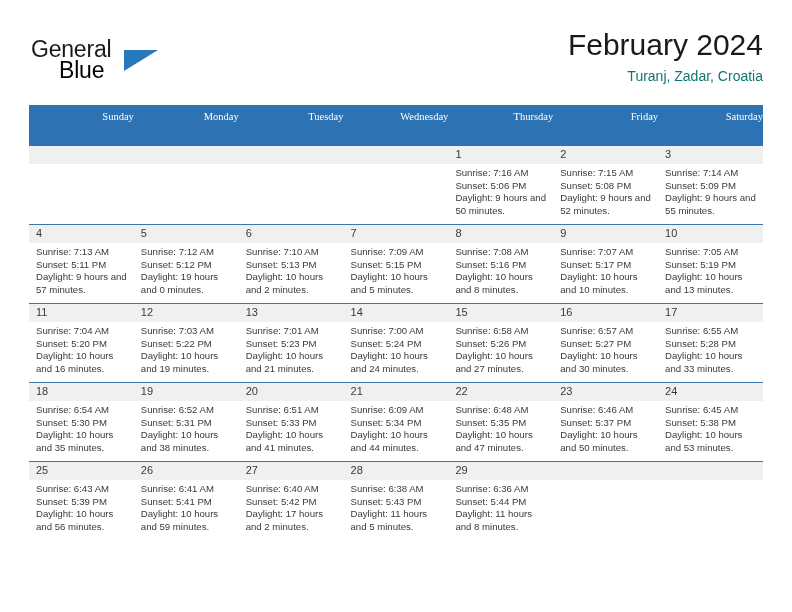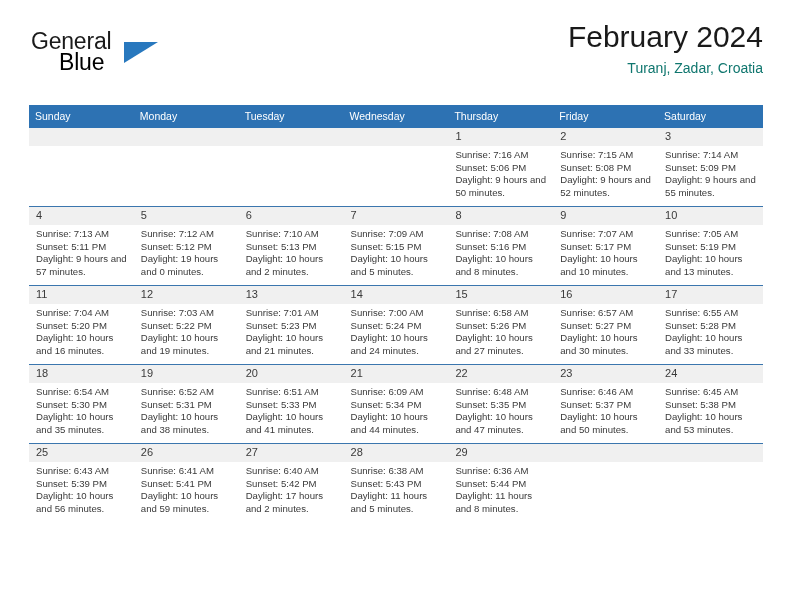--- a/index.html
+++ b/index.html
@@ -19,21 +19,21 @@
     position: relative;
     width: 792px;
     height: 612px;
     box-sizing: border-box;
   }
 
   
   .header {
     position: absolute;
     left: 29px;
-    top: 20px;
+    top: 28px;
     right: 29px;
     height: 72px;
   }
 
   .brand {
     position: absolute;
     left: 0;
     top: 8px;
     width: 220px;
     height: 56px;
@@ -99,24 +99,24 @@
     width: 734px;
     border-collapse: collapse;
     table-layout: fixed;
   }
 
   .calendar th {
     background: #2D72B3;
     color: #FFFFFF;
     font-size: 10.5px;
     font-weight: normal;
-    text-align: left;
-    padding: 5px 0 6px 6px;
+    text-align: right;
+    padding: 5px 0 24px 6px;
     height: 12px;
-    font-family: Liberation Sans, sans-serif;
+    font-family: Liberation Serif, serif;
   }
 
   .calendar td {
     width: 104.85px;
     height: 78px;
     vertical-align: top;
     padding: 0;
     border-top: 1px solid #3B76AE;
     background: #FFFFFF;
   }

